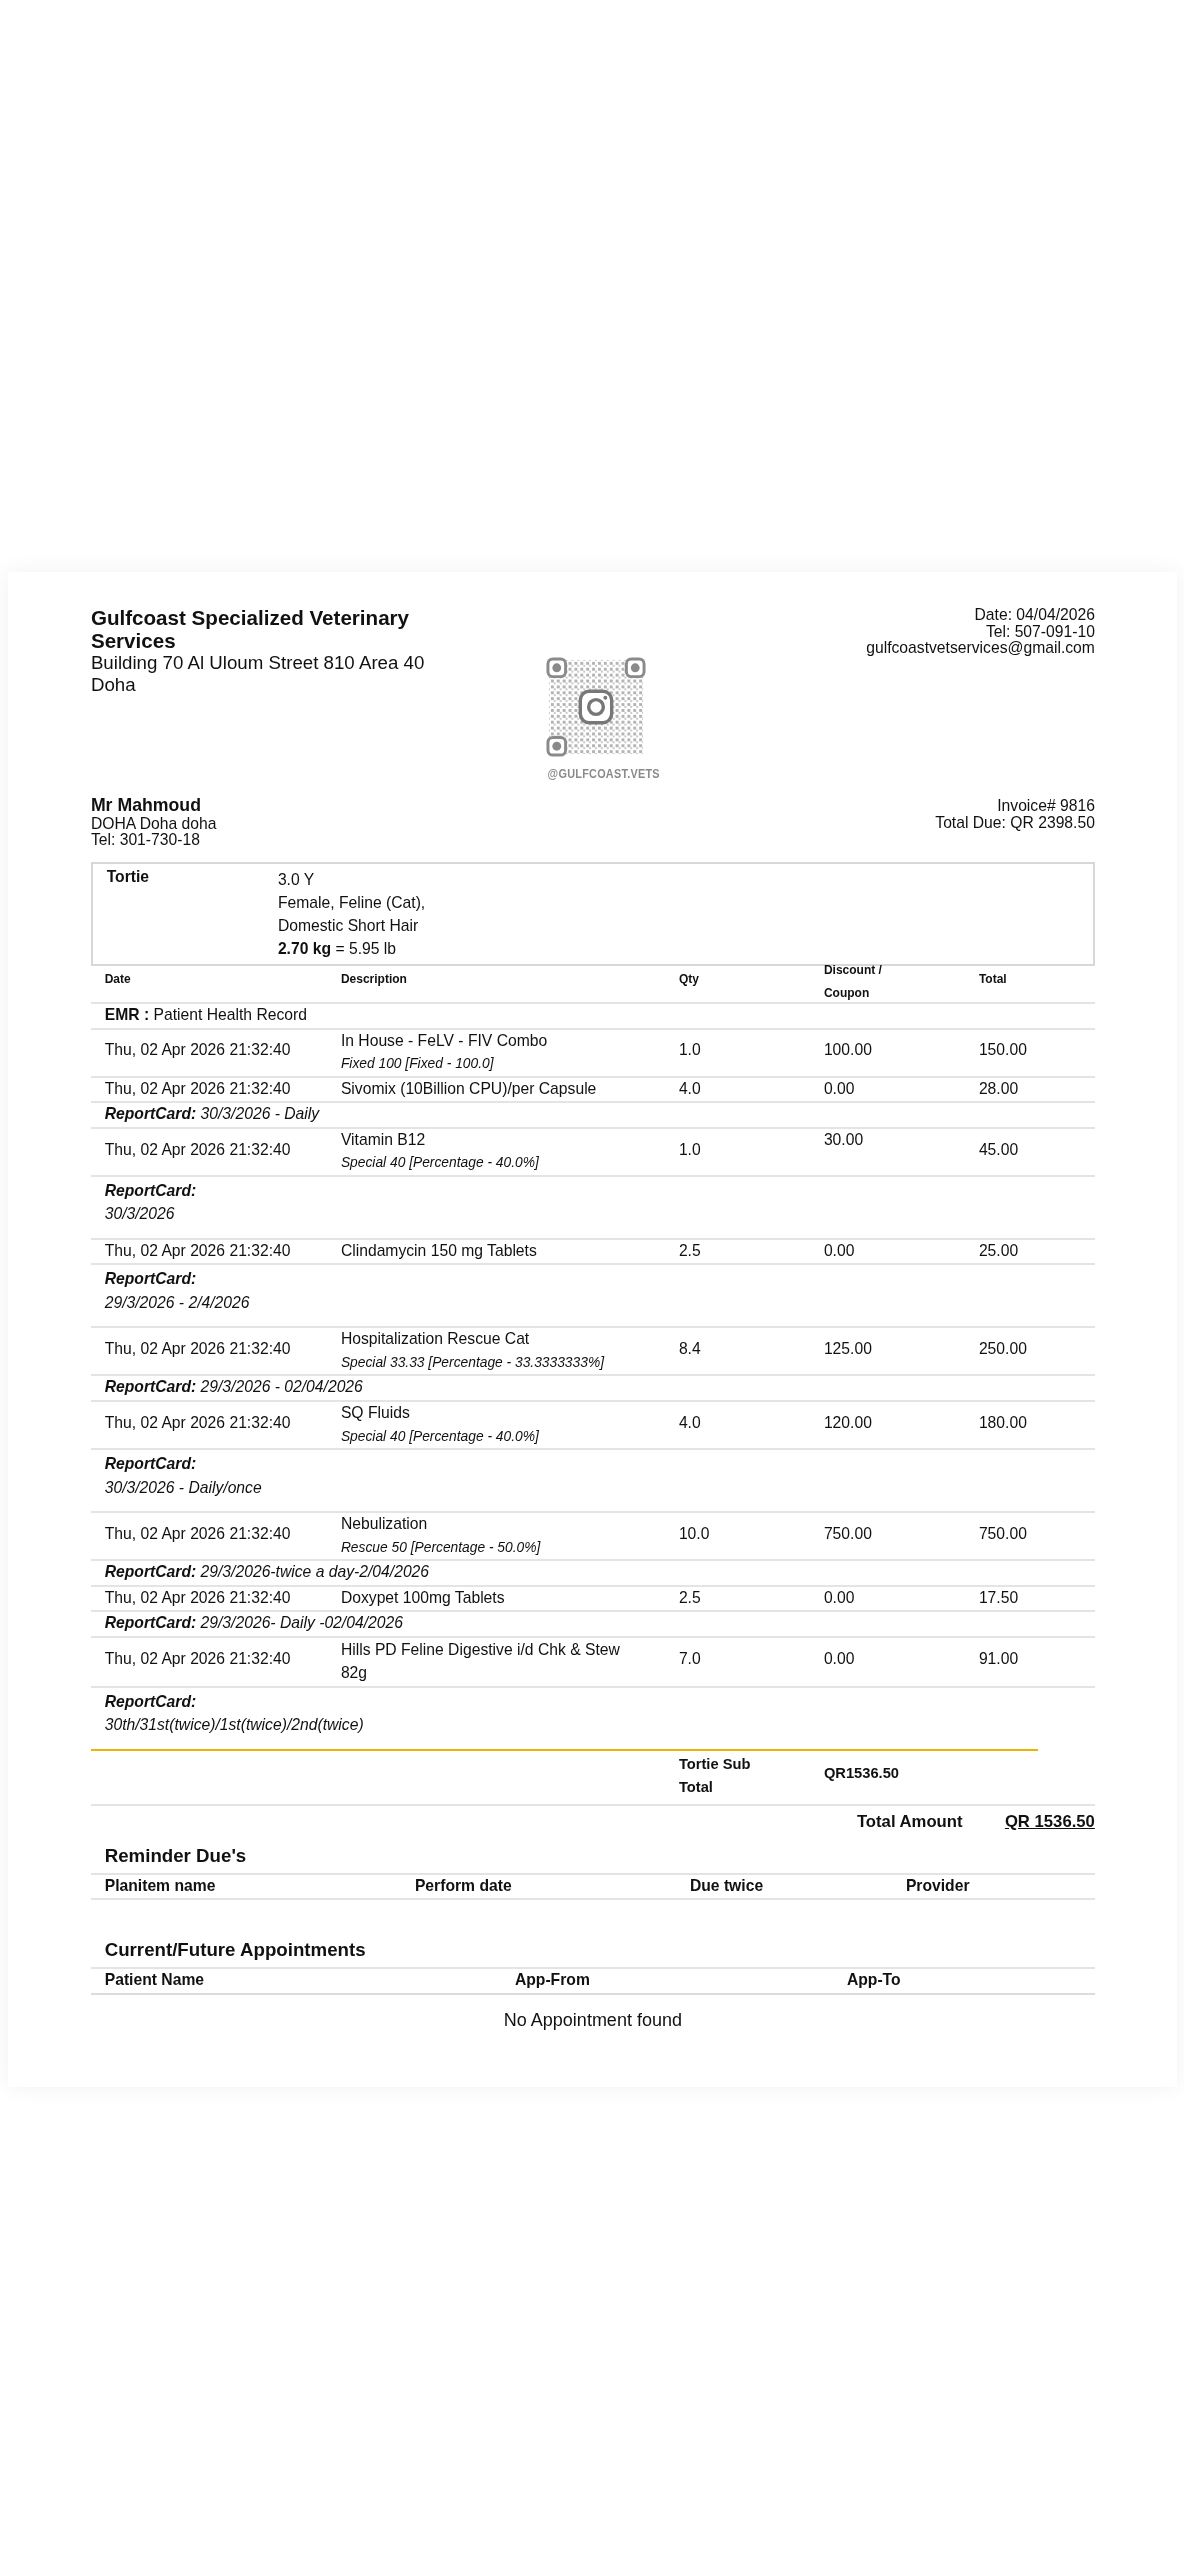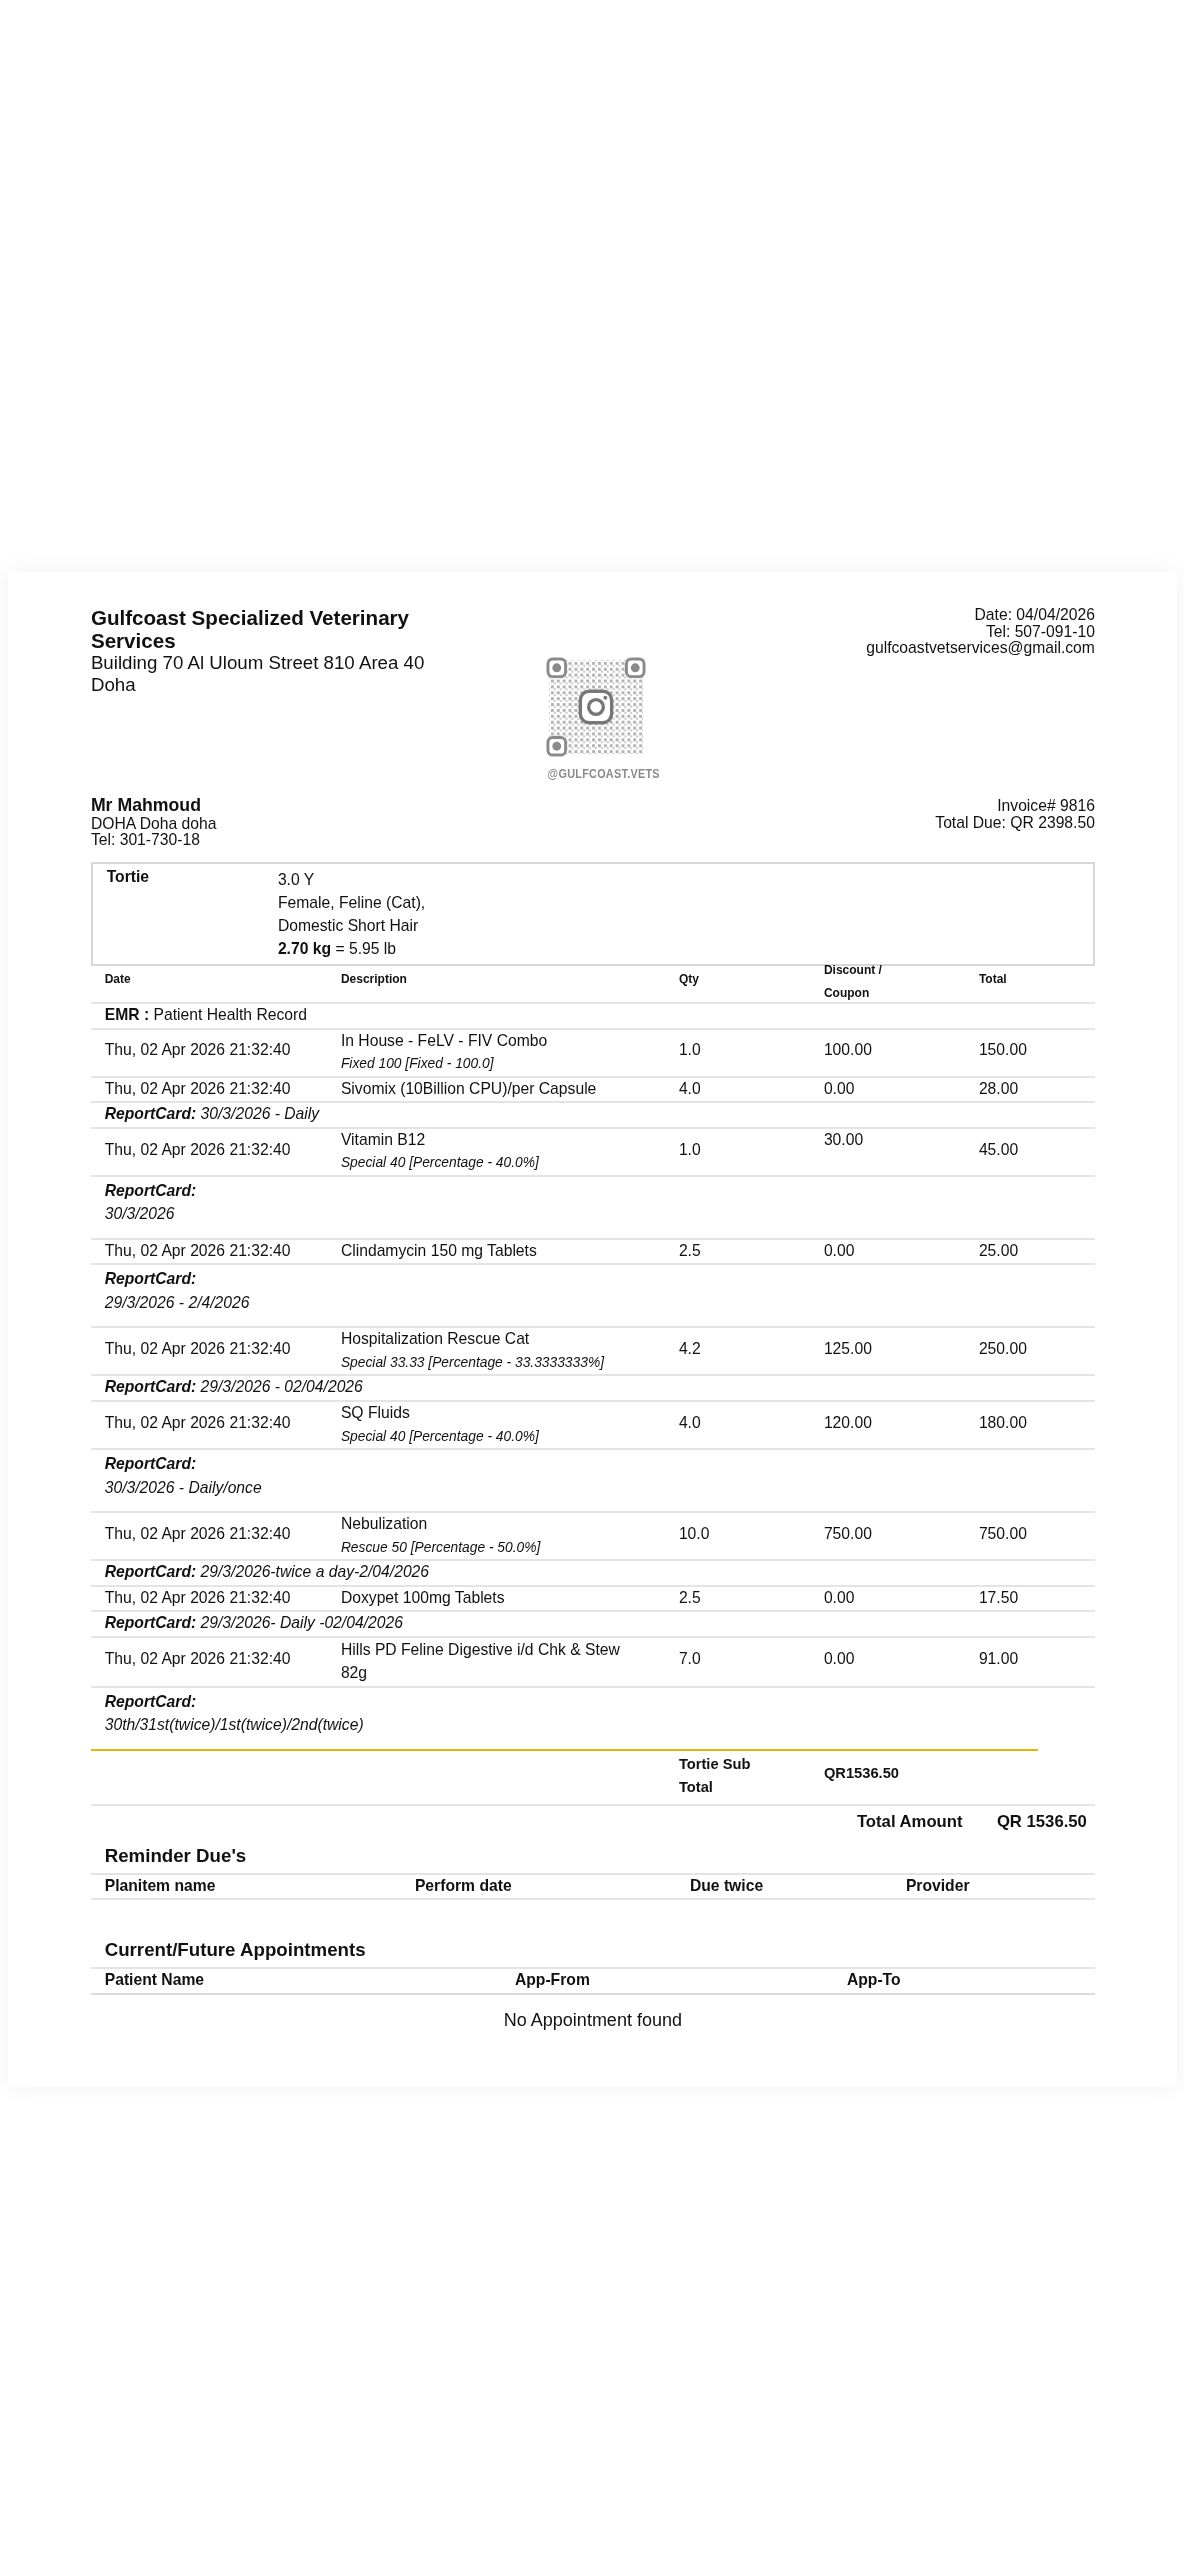--- a/index.html
+++ b/index.html
@@ -65,21 +65,21 @@
   .rc1 { height: 23.6px; font-style: italic; }
   .rc1 .c { left: 13.8px; top: 2px; }
   .rc2 { height: 61px; font-style: italic; }
   .rc2 .c { left: 13.8px; top: 2px; line-height: 23.6px; }
   .subtotal { height: 53px; border-top: 2px solid #eab308; margin-top: 17.7px; margin-right: 57px; border-bottom: none; }
   .subtotal-line { border-bottom: 2px solid #e4e4e4; }
   .subtotal .c-qty { top: 2px; font-weight: bold; line-height: 23.6px; font-size: 14.7px; }
   .subtotal .c-disc { top: 13.8px; font-weight: bold; font-size: 14.7px; }
   .total-amt { position: relative; height: 29.5px; font-weight: bold; font-size: 16.7px; }
   .total-amt .lbl { position: absolute; left: 766px; top: 5.9px; }
-  .total-amt .val { position: absolute; right: 8px; top: 5.9px; }
+  .total-amt .val { position: absolute; right: 0; top: 5.9px; text-decoration: underline; }
 
   .section-title { font-weight: bold; font-size: 18.7px; padding-left: 13.8px; height: 27.5px; margin-top: 9.8px; }
   .rem-hdr { position: relative; height: 23.6px; border-top: 2px solid #e4e4e4; border-bottom: 2px solid #e4e4e4; font-weight: bold; font-size: 15.7px; }
   .rem-hdr .c { position: absolute; top: 2px; }
   .app-hdr { position: relative; height: 23.6px; border-top: 2px solid #e4e4e4; border-bottom: 2.9px solid #dcdcdc; font-weight: bold; font-size: 15.7px; }
   .app-hdr .c { position: absolute; top: 2px; }
   .no-app { text-align: center; font-size: 18px; margin-top: 15.7px; }
 </style>
 </head>
 <body>
@@ -197,21 +197,21 @@
         <span class="c c-disc" style="top:2px">0.00</span>
         <span class="c c-tot" style="top:2px">25.00</span>
       </div>
       <div class="row rc2">
         <span class="c"><b>ReportCard:</b><br><span>29/3/2026 - 2/4/2026</span></span>
       </div>
 
       <div class="row" style="height:46px">
         <span class="c c-date" style="top:11.8px">Thu, 02 Apr 2026 21:32:40</span>
         <span class="c c-desc" style="top:0;line-height:22.6px"><span>Hospitalization Rescue Cat</span><br><span class="sub">Special 33.33 [Percentage - 33.3333333%]</span></span>
-        <span class="c c-qty" style="top:11.8px">4.2</span>
+        <span class="c c-qty" style="top:11.8px">8.4</span>
         <span class="c c-disc" style="top:11.8px">125.00</span>
         <span class="c c-tot" style="top:11.8px">250.00</span>
       </div>
       <div class="row rc1">
         <span class="c"><b>ReportCard:</b> <span>29/3/2026 - 02/04/2026</span></span>
       </div>
 
       <div class="row" style="height:46px">
         <span class="c c-date" style="top:11.8px">Thu, 02 Apr 2026 21:32:40</span>
         <span class="c c-desc" style="top:0;line-height:22.6px"><span>SQ Fluids</span><br><span class="sub">Special 40 [Percentage - 40.0%]</span></span>

